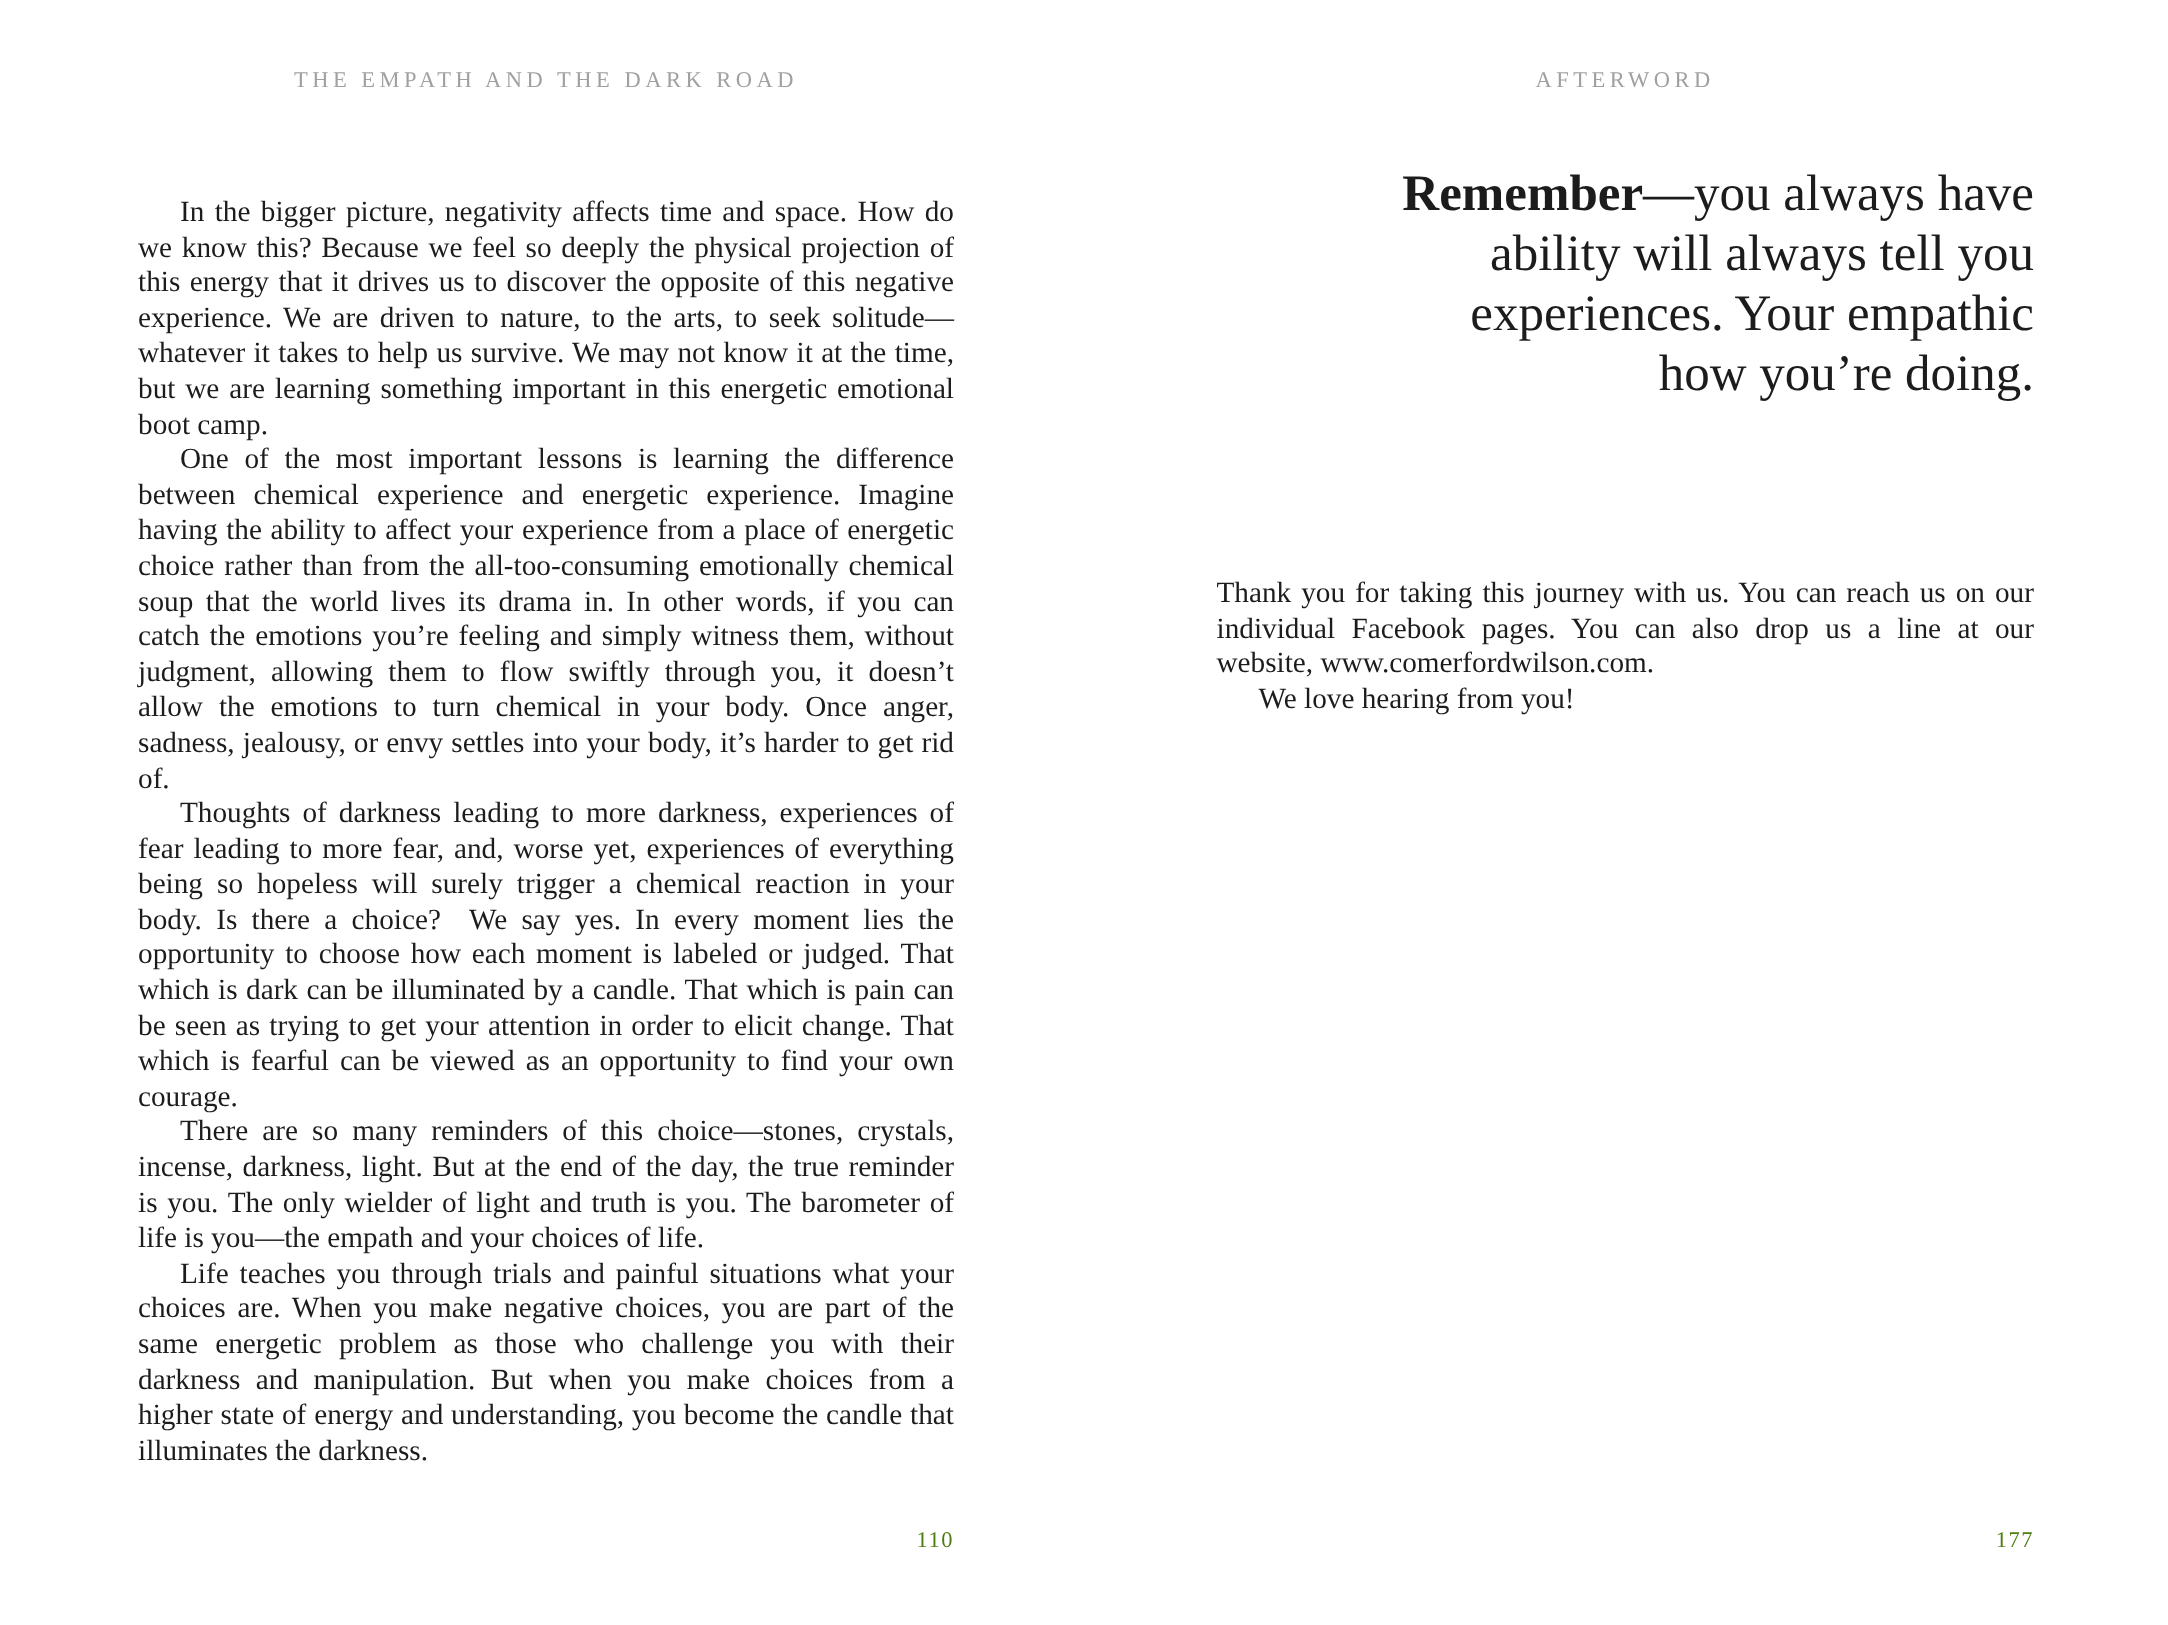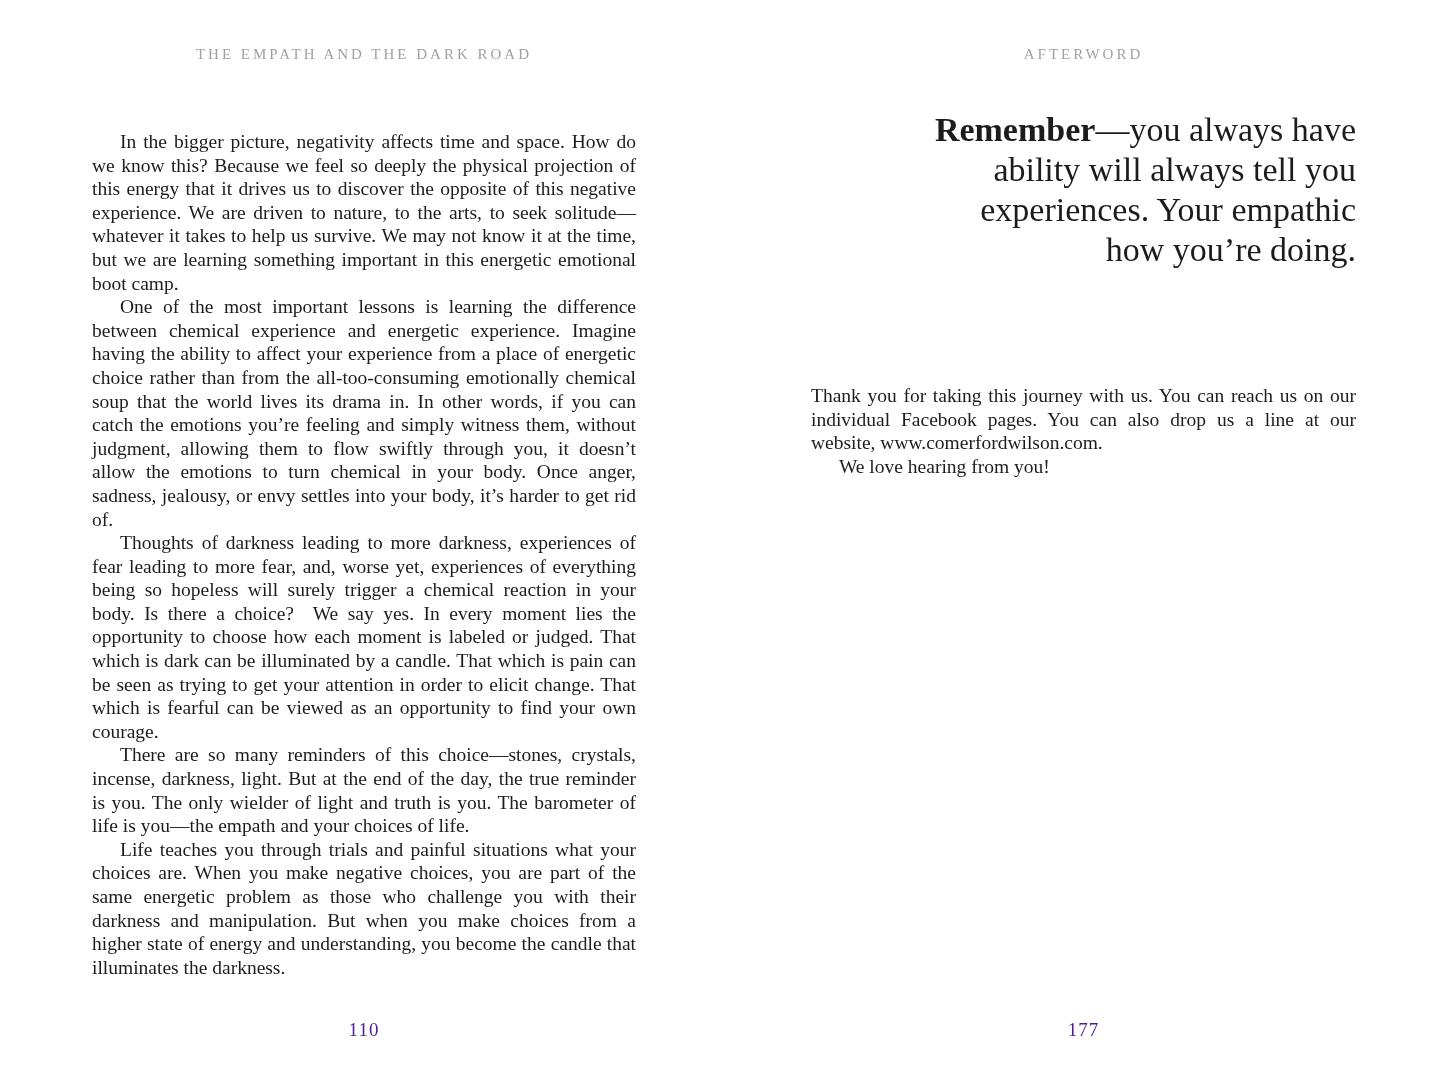--- a/index.html
+++ b/index.html
@@ -65,24 +65,24 @@
     font-weight: normal;
   }
   .afterword-heading .hl { display: block; white-space: nowrap; }
   .afterword-heading strong { font-weight: bold; }
 
   .page-number {
     position: absolute;
     top: 1019px;
     left: 0;
     width: 100%;
-    text-align: center;
-    font-size: 19px;
+    text-align: right;
+    font-size: 15px;
     letter-spacing: 1px;
-    color: #4c1d95;
+    color: #4d7c0f;
   }
 </style>
 </head>
 <body>
 
 <section class="page page-left">
   <div class="running-head">THE EMPATH AND THE DARK ROAD</div>
 
   <div class="body-block">
     <p>In the bigger picture, negativity affects time and space. How do we know this? Because we feel so deeply the physical projection of this energy that it drives us to discover the opposite of this negative experience. We are driven to nature, to the arts, to seek solitude—whatever it takes to help us survive. We may not know it at the time, but we are learning something important in this energetic emotional boot camp.</p>

